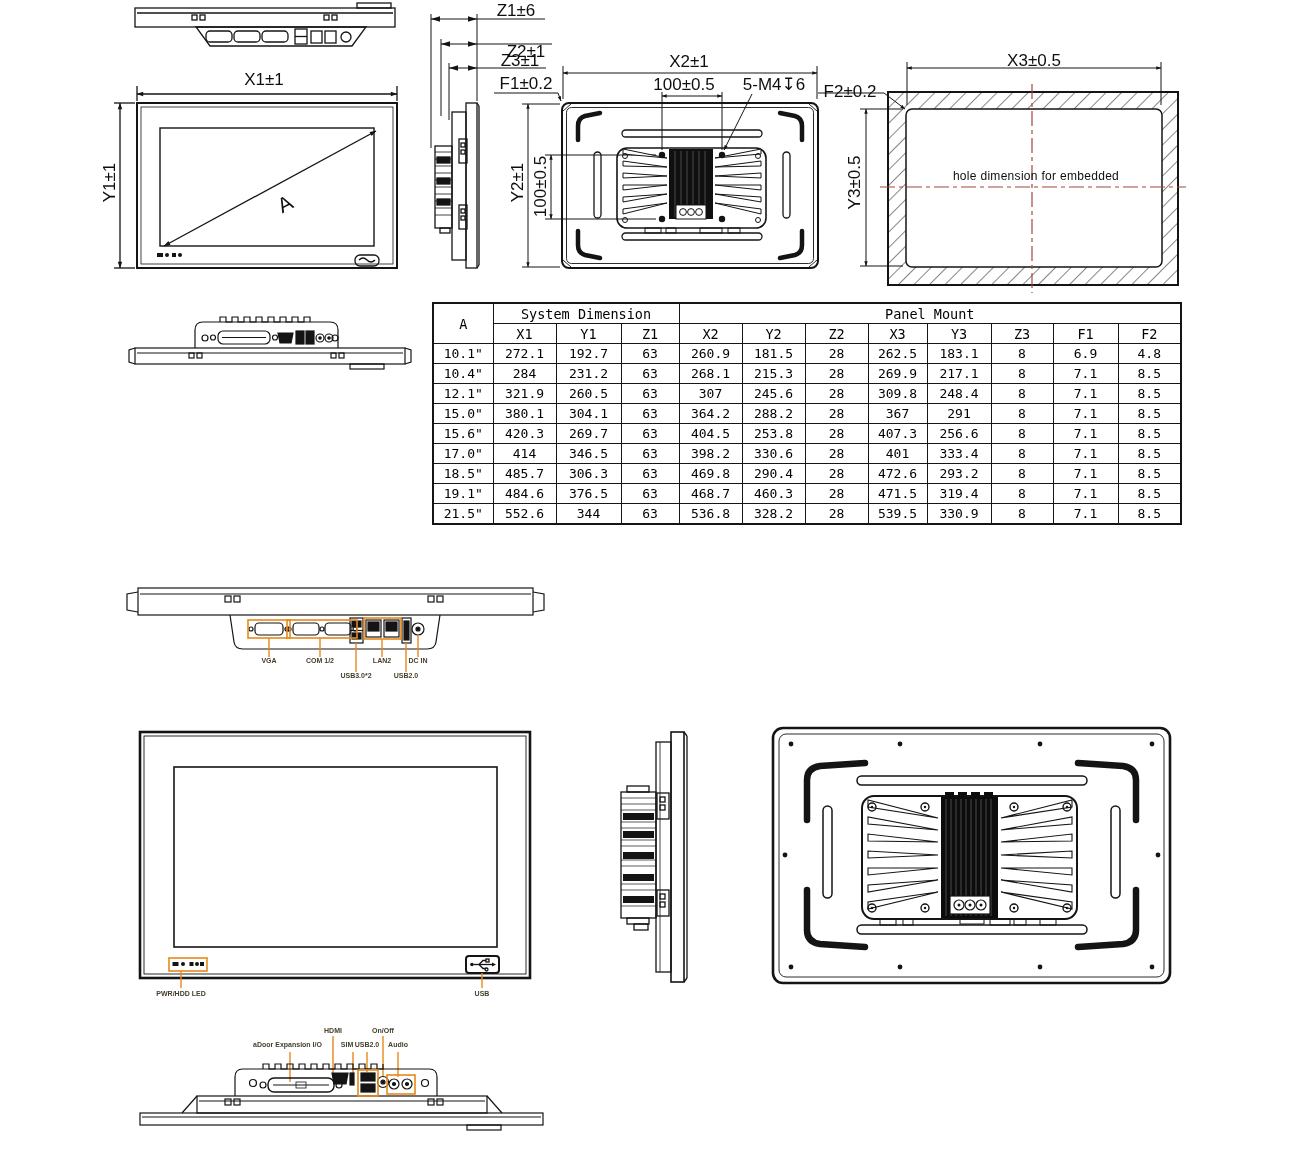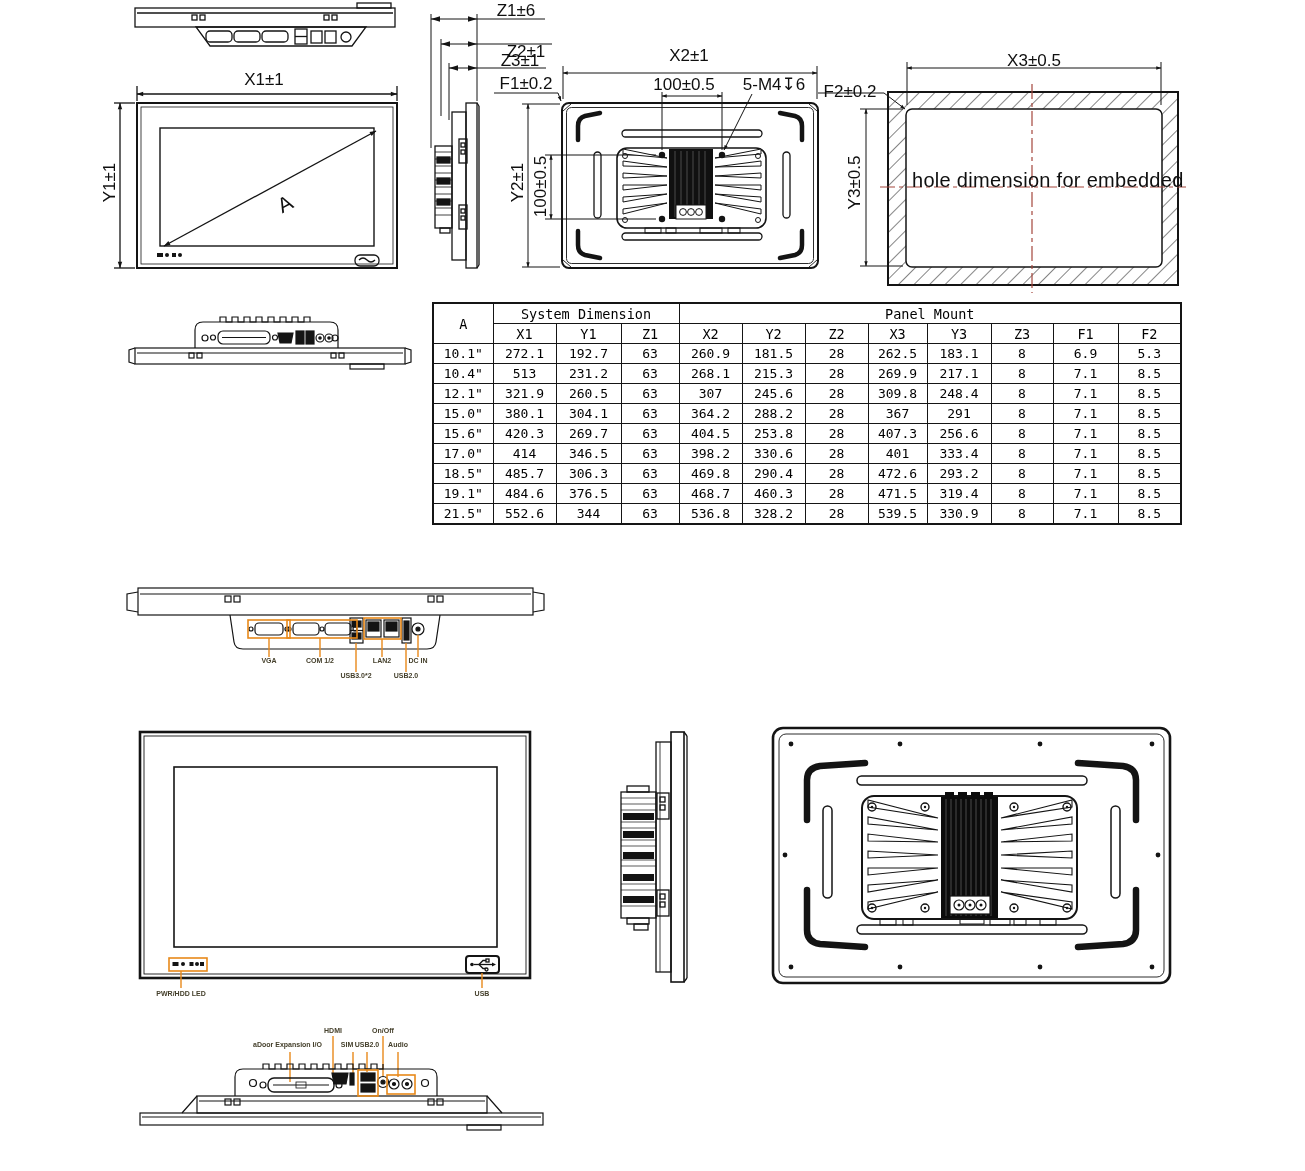--- a/index.html
+++ b/index.html
@@ -2,21 +2,21 @@
 <html><head>
 <meta charset="utf-8">
 <style>
   html,body{margin:0;padding:0;background:#fff;}
   .canvas{position:relative;width:1305px;height:1171px;background:#fff;overflow:hidden;
           font-family:"Liberation Sans",sans-serif;color:#0f0f0f;}
   svg{position:absolute;overflow:visible;}
   .lbl{position:absolute;font-size:17px;line-height:1;text-align:center;white-space:nowrap;color:#0f0f0f;}
   .lbl-rot{transform:rotate(-90deg);transform-origin:center;}
   .lbl-a{font-size:21px;transform:rotate(-28deg);}
-  .hole-note{font-size:20px;letter-spacing:.3px;}
+  .hole-note{font-size:12px;letter-spacing:.3px;}
   .io-lbl{position:absolute;font-size:7px;font-weight:bold;line-height:1;text-align:center;
           white-space:nowrap;color:#45402c;}
   .dim-table{position:absolute;left:432px;top:302px;width:748px;border-collapse:collapse;
              table-layout:fixed;background:#fff;font-family:"DejaVu Sans Mono",monospace;
              font-size:13px;color:#000;border:2px solid #151515;}
   .dim-table th,.dim-table td{border:1.5px solid #151515;text-align:center;vertical-align:middle;
              padding:0;height:19px;font-weight:normal;overflow:hidden;white-space:nowrap;}
   .dim-table thead th{font-size:13.5px;}
 </style>
 </head>
@@ -224,21 +224,21 @@
     </g>
   </svg>
 
   <div class="lbl" style="left:229px;top:71px;width:70px">X1±1</div>
   <div class="lbl lbl-rot" style="left:79px;top:174px;width:60px">Y1±1</div>
   <div class="lbl lbl-a" style="left:270px;top:193px;width:30px">A</div>
   <div class="lbl" style="left:488px;top:2px;width:56px">Z1±6</div>
   <div class="lbl" style="left:498px;top:43px;width:56px">Z2±1</div>
   <div class="lbl" style="left:492px;top:52px;width:56px">Z3±1</div>
   <div class="lbl" style="left:494px;top:75px;width:64px">F1±0.2</div>
-  <div class="lbl" style="left:654px;top:47px;width:70px">X2±1</div>
+  <div class="lbl" style="left:654px;top:53px;width:70px">X2±1</div>
   <div class="lbl" style="left:646px;top:76px;width:76px">100±0.5</div>
   <div class="lbl" style="left:736px;top:76px;width:76px">5-M4↧6</div>
   <div class="lbl" style="left:818px;top:83px;width:64px">F2±0.2</div>
   <div class="lbl lbl-rot" style="left:487px;top:174px;width:60px">Y2±1</div>
   <div class="lbl lbl-rot" style="left:502px;top:178px;width:76px">100±0.5</div>
   <div class="lbl" style="left:996px;top:52px;width:76px">X3±0.5</div>
   <div class="lbl lbl-rot" style="left:816px;top:174px;width:76px">Y3±0.5</div>
   <div class="lbl hole-note" style="left:912px;top:170px;width:248px">hole dimension for embedded</div>
 
   <table class="dim-table">
@@ -282,25 +282,25 @@
           <td>272.1</td>
           <td>192.7</td>
           <td>63</td>
           <td>260.9</td>
           <td>181.5</td>
           <td>28</td>
           <td>262.5</td>
           <td>183.1</td>
           <td>8</td>
           <td>6.9</td>
-          <td>5.3</td>
+          <td>4.8</td>
         </tr>
         <tr>
           <td>10.4"</td>
-          <td>513</td>
+          <td>284</td>
           <td>231.2</td>
           <td>63</td>
           <td>268.1</td>
           <td>215.3</td>
           <td>28</td>
           <td>269.9</td>
           <td>217.1</td>
           <td>8</td>
           <td>7.1</td>
           <td>8.5</td>

